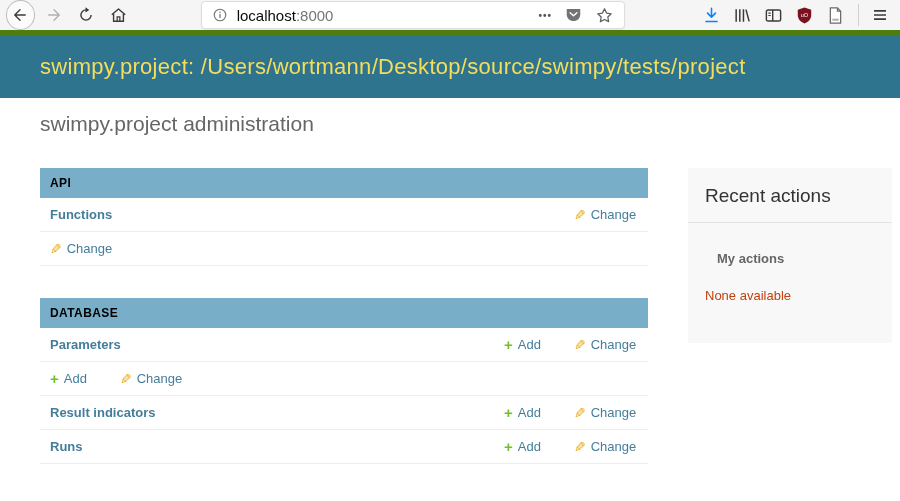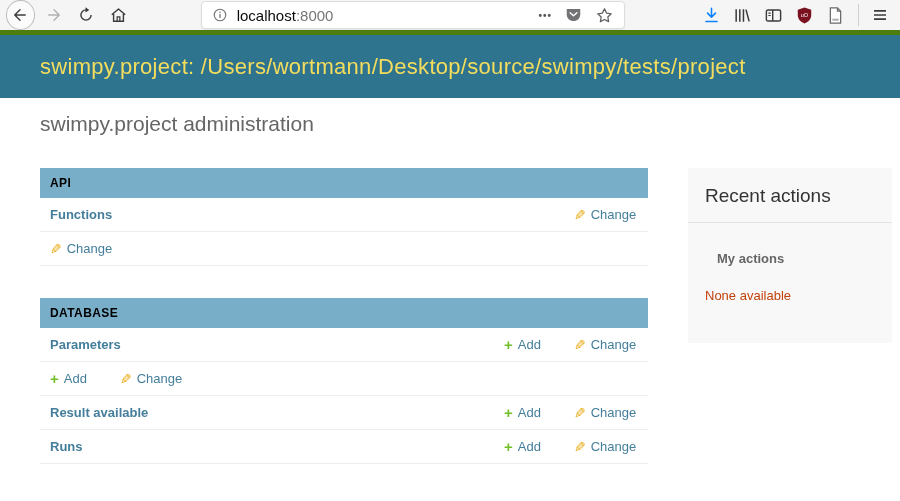--- a/index.html
+++ b/index.html
@@ -247,21 +247,21 @@
           <span class="add-glyph">+</span>
           <span>Add</span>
         </a>
         <a class="action-link change-link">
           <span class="change-glyph">✎</span>
           <span>Change</span>
         </a>
       </div>
 
       <div class="model-row">
-        <a class="model-link">Result available</a>
+        <a class="model-link">Result indicators</a>
         <a class="action-link add-link">
           <span class="add-glyph">+</span>
           <span>Add</span>
         </a>
         <a class="action-link change-link">
           <span class="change-glyph">✎</span>
           <span>Change</span>
         </a>
       </div>
 

